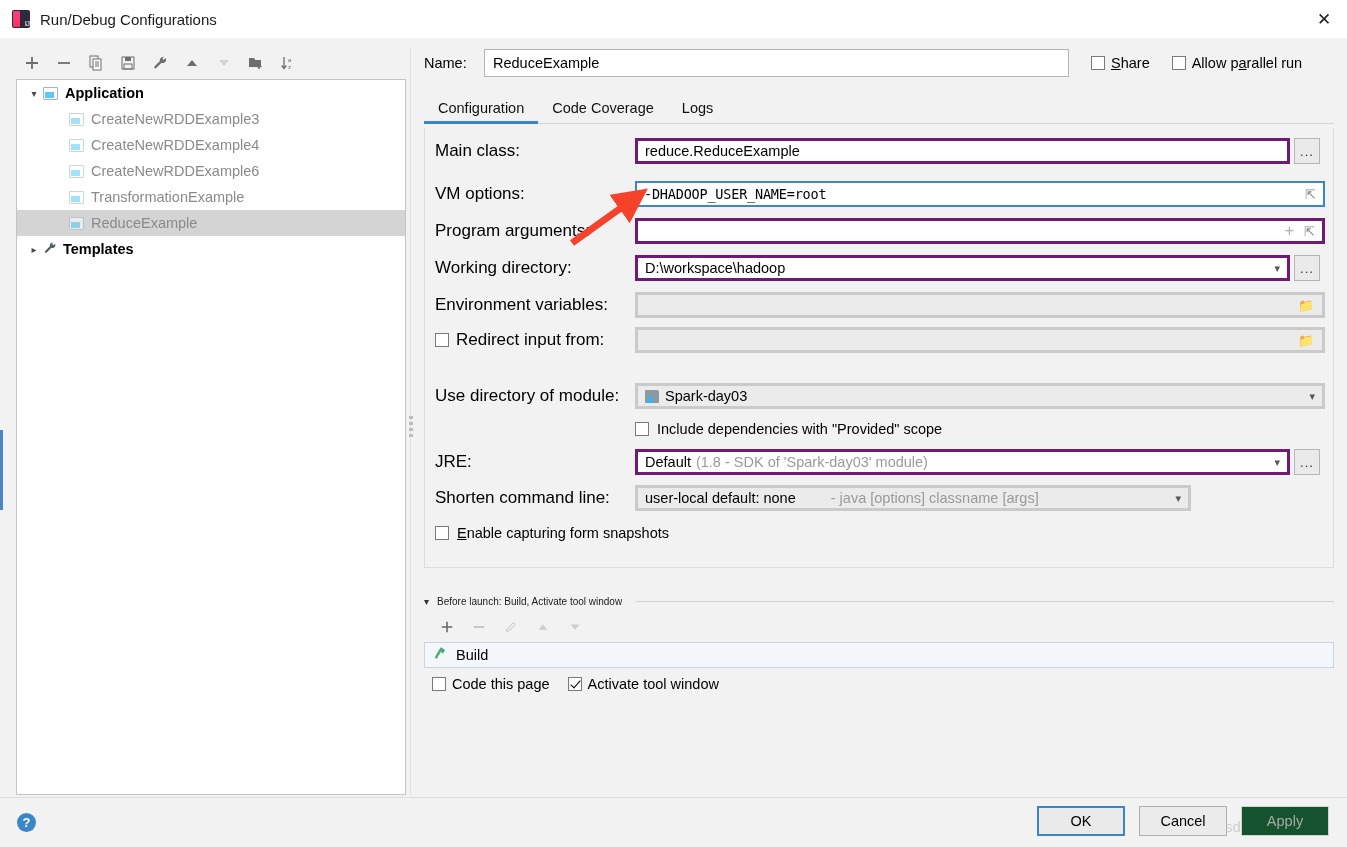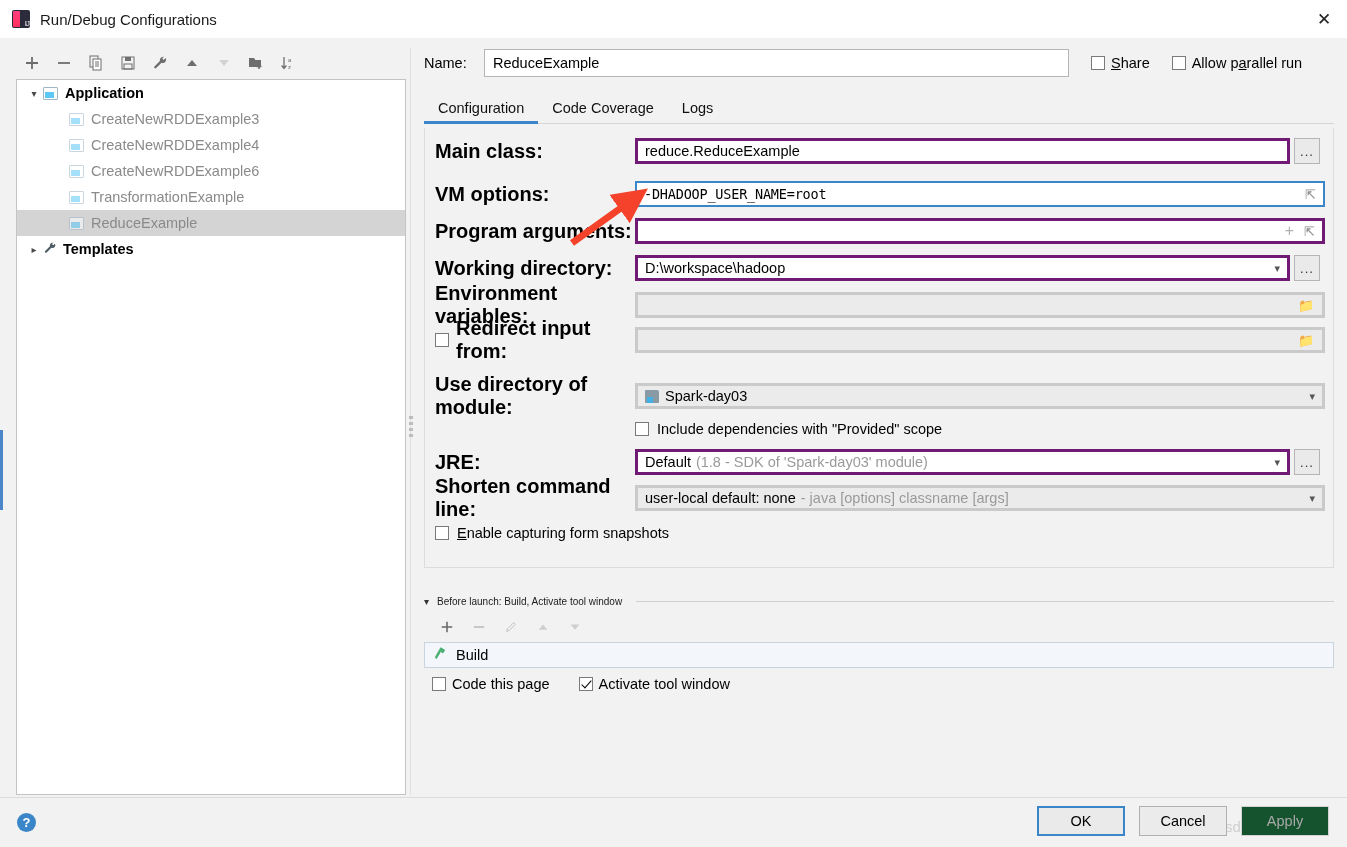--- a/index.html
+++ b/index.html
@@ -141,21 +141,21 @@
     content: ""; position: absolute; left: 0; right: 0; bottom: -1px; height: 3px; background: #3b86c8;
   }
 
   .form {
     position: absolute; left: 424px; top: 128px; width: 910px; height: 440px;
     background: #f2f2f2; border: 1px solid #dcdcdc; border-top: none;
   }
   .frow {
     position: absolute; display: flex; align-items: center; height: 26px;
   }
-  .frow .flabel { width: 200px; font-size: 20px; font-weight: bold; }
+  .frow .flabel { width: 200px; font-size: 17px; }
   .field {
     height: 26px; border: 3px solid #701a75; background: #fff;
     display: flex; align-items: center; padding: 0 7px; font-size: 14.5px;
     position: relative; white-space: nowrap; overflow: hidden;
   }
   .field.gray { background: #ebebeb; border-color: #cacaca; color: #666; }
   .field.focused { border: 2px solid #3b86c8; }
   .field .sub { color: #9a9a9a; margin-left: 5px; }
   .mono { font-family: "DejaVu Sans Mono", monospace; font-size: 13.5px; letter-spacing: -0.2px; }
   .ellipsis-btn {
@@ -430,21 +430,21 @@
       <div class="field" style="width:655px;">
         <span>Default</span>
         <span class="sub">(1.8 - SDK of 'Spark-day03' module)</span>
         <span class="caret">▾</span>
       </div>
       <div class="ellipsis-btn">...</div>
     </div>
 
     <div class="frow" style="left:10px; top:357px;">
       <span class="flabel">Shorten command line:</span>
-      <div class="field gray" style="width:690px;">
+      <div class="field gray" style="width:556px;gap:30px;">
         <span style="color:#000;">user-local default: none</span>
         <span class="sub">- java [options] classname [args]</span>
         <span class="caret">▾</span>
       </div>
     </div>
 
     <div class="frow" style="left:10px; top:392px;">
       <span class="chk" style="margin-right:8px;"></span>
       <span class="lbl"><span class="u">E</span>nable capturing form snapshots</span>
     </div>
@@ -490,21 +490,21 @@
             <path d="M7 4.5l3-3 4 4-3 3z" fill="#4caf72"></path>
           </svg>
       </span>
       <span>Build</span>
     </div>
     <div class="bl-checks">
       <div class="chk-wrap" style="margin-left:0;">
         <span class="chk"></span>
         <span class="lbl">Code this page</span>
       </div>
-      <div class="chk-wrap" style="margin-left:11px;">
+      <div class="chk-wrap" style="margin-left:0;">
         <span class="chk checked"></span>
         <span class="lbl">Activate tool window</span>
       </div>
     </div>
   </div>
 
   <svg class="arrow-anno" width="110" height="70" viewBox="0 0 110 70">
     <defs>
       <marker id="ah" markerWidth="5" markerHeight="5" refX="2.2" refY="2.5" orient="auto">
         <path d="M0,0 L5,2.5 L0,5 z" fill="#f4432a"></path>

